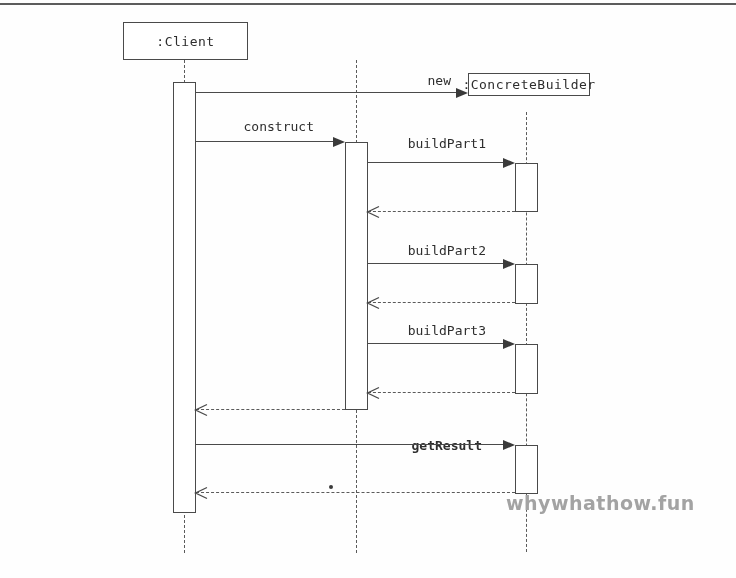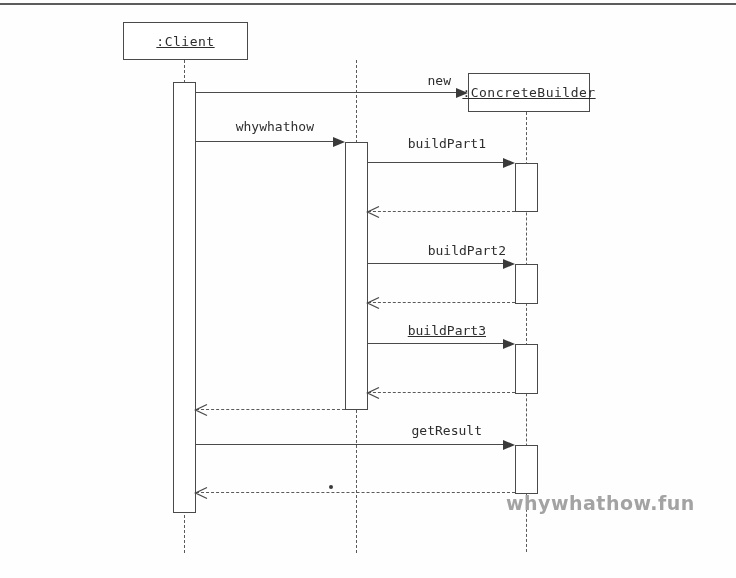--- a/index.html
+++ b/index.html
@@ -10,24 +10,24 @@
     color:#2e2e2e;
   }
   .top-rule { position:absolute; left:0; top:3px; width:736px; height:2px; background:#5c5c5c; }
 
   
   .head {
     position:absolute; box-sizing:border-box;
     border:1px solid #4a4a4a; background:#ffffff;
     display:flex; align-items:center; justify-content:center;
   }
-  .objname { font-size:13px; text-decoration:underline; letter-spacing:0.5px; }
+  .objname { font-size:13px; letter-spacing:0.5px; }
   .box-client   { left:123px; top:22px; width:125px; height:38px; }
   .box-director { left:295px; top:22px; width:125px; height:38px; }
-  .box-builder  { left:468px; top:73px;  width:122px; height:39px; }
+  .box-builder  { left:468px; top:73px;  width:122px; height:23px; }
 
   
   .lifeline { position:absolute; width:0; border-left:1px dashed #5a5a5a; }
   .ll-client   { left:184px; top:60px;  height:493px; }
   .ll-director { left:356px; top:60px;  height:493px; }
   .ll-builder  { left:526px; top:112px; height:440px; }
 
   
   .act {
     position:absolute; box-sizing:border-box;
@@ -68,23 +68,23 @@
   .r2 { left:368px; top:302px; width:147px; } .oh2 { left:366px; top:296px; }
   .r3 { left:368px; top:392px; width:147px; } .oh3 { left:366px; top:386px; }
   .r4 { left:196px; top:409px; width:149px; } .oh4 { left:194px; top:403px; }
   .r5 { left:196px; top:492px; width:319px; } .oh5 { left:194px; top:486px; }
 
   
   .mlabel { position:absolute; font-size:13px; text-align:right; color:#2e2e2e; }
   .lb-new       { left:403px; top:73px;  width:48px; }
   .lb-construct { left:224px; top:119px; width:90px; }
   .lb-bp1       { left:396px; top:136px; width:90px; }
-  .lb-bp2       { left:416px; top:243px; width:90px; }
-  .lb-bp3       { left:396px; top:323px; width:90px;text-decoration:underline; }
-  .lb-get       { left:400px; top:423px; width:82px; }
+  .lb-bp2       { left:396px; top:243px; width:90px; }
+  .lb-bp3       { left:396px; top:323px; width:90px; }
+  .lb-get       { left:400px; top:438px; width:82px;font-weight:bold; }
 
   .ink-dot { position:absolute; left:329px; top:485px; width:4px; height:4px; border-radius:50%; background:#3a3a3a; }
 
   .watermark {
     position:absolute; left:506px; top:492px; width:180px;
     font-family:"DejaVu Sans","Liberation Sans",sans-serif;
     font-weight:700; font-size:19px; line-height:23px;
     color:#a3a3a3; text-align:left; letter-spacing:0.5px;
   }
 </style>
@@ -109,21 +109,21 @@
   <div class="act act-director"></div>
   <div class="act act-b1"></div>
   <div class="act act-b2"></div>
   <div class="act act-b3"></div>
   <div class="act act-b4"></div>
 
   <div class="mlabel lb-new">new</div>
   <div class="mline m-new"></div>
   <div class="fhead h-new"></div>
 
-  <div class="mlabel lb-construct">whywhathow</div>
+  <div class="mlabel lb-construct">construct</div>
   <div class="mline m-construct"></div>
   <div class="fhead h-construct"></div>
 
   <div class="mlabel lb-bp1">buildPart1</div>
   <div class="mline m-bp1"></div>
   <div class="fhead h-bp1"></div>
 
   <div class="mlabel lb-bp2">buildPart2</div>
   <div class="mline m-bp2"></div>
   <div class="fhead h-bp2"></div>

